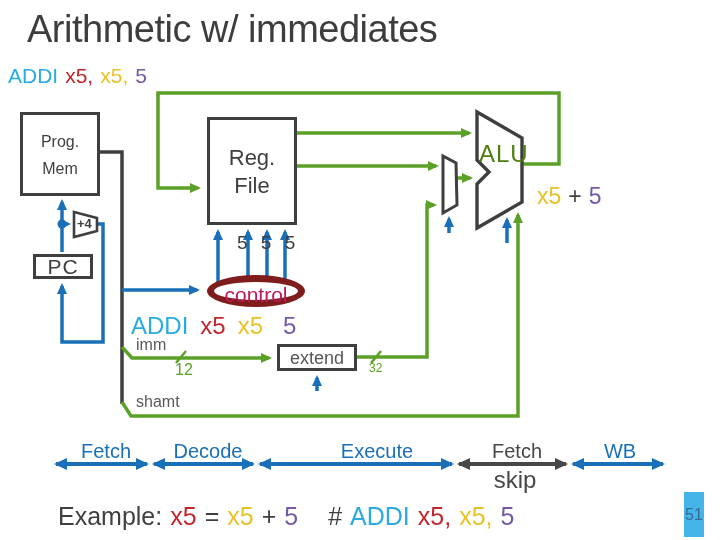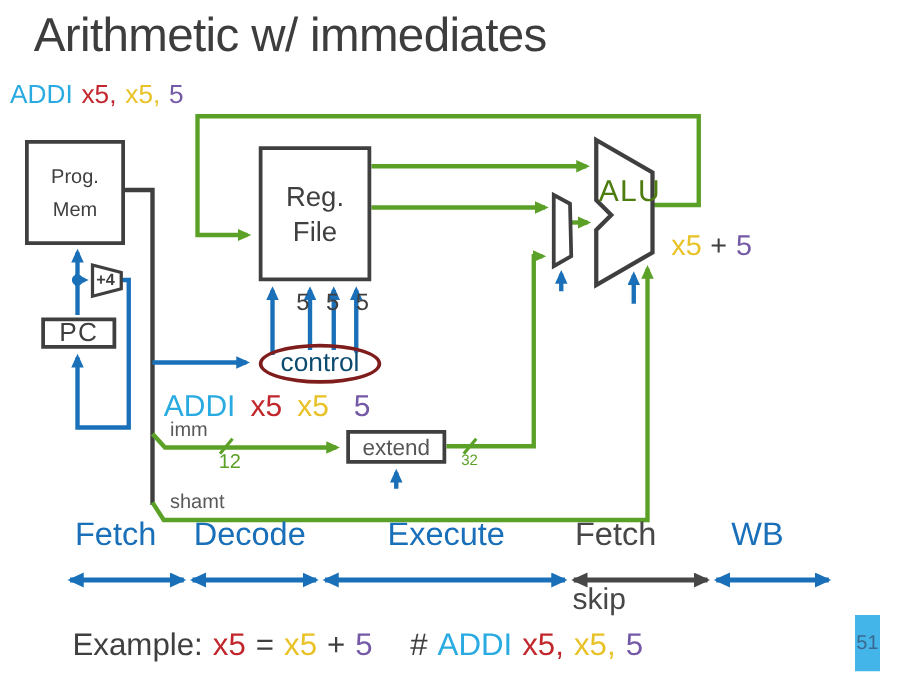--- a/index.html
+++ b/index.html
@@ -21,38 +21,38 @@
   .alu-result{left:537px;top:183px;font-size:23px;gap:7px;}
   .example{left:58px;top:502px;font-size:25px;gap:8px;}
 
   .box{background:#ffffff;border:3px solid #3f3f3f;box-sizing:border-box;
        color:#3f3f3f;text-align:center;}
   .progmem{left:20px;top:112px;width:80px;height:84px;font-size:16px;line-height:27px;padding-top:13px;}
   .regfile{left:207px;top:117px;width:90px;height:108px;font-size:22px;line-height:28px;padding-top:24px;}
   .pcbox{left:33px;top:254px;width:60px;height:25px;font-size:21px;line-height:20px;letter-spacing:1px;}
   .extendbox{left:277px;top:344px;width:80px;height:27px;font-size:18px;line-height:22px;color:#565656;}
 
-  .ellipse{left:207px;top:275px;width:98px;height:32px;border:3px solid #7f1d1d;border-radius:50%;
-           box-sizing:border-box;color:#0c4a6e;font-size:21px;text-align:center;line-height:26px;
+  .ellipse{left:207px;top:275px;width:98px;height:32px;border:7px solid #7f1d1d;border-radius:50%;
+           box-sizing:border-box;color:#be185d;font-size:21px;text-align:center;line-height:26px;
            background:transparent;}
 
   .fives{left:237px;top:232px;font-size:19px;color:#3f3f3f;word-spacing:6px;letter-spacing:1px;}
   .alulabel{left:479px;top:140px;font-size:24px;color:#4d7c0f;letter-spacing:1px;}
   .plus4label{left:77px;top:216px;font-size:13px;font-weight:bold;color:#3f3f3f;}
   .immlabel{left:136px;top:336px;font-size:16px;color:#58595b;}
   .shamtlabel{left:136px;top:393px;font-size:16px;color:#58595b;}
   .w12{left:175px;top:361px;font-size:16px;}
   .w32{left:369px;top:361px;font-size:12px;}
 
-  .stage{top:412px;font-size:26px;text-align:left;white-space:nowrap;}
+  .stage{top:440px;font-size:20px;text-align:center;white-space:nowrap;}
   .st-fetch{left:60px;width:92px;}
   .st-decode{left:155px;width:106px;}
   .st-execute{left:310px;width:134px;}
   .st-memory{left:460px;width:114px;color:#474747;}
-  .st-skip{left:458px;width:114px;top:466px;font-size:24px;color:#474747;}
+  .st-skip{left:458px;width:114px;top:466px;font-size:24px;color:#474747;text-align:center;}
   .st-wb{left:585px;width:70px;}
 
   .badge{left:684px;top:492px;width:20px;height:45px;background:#44b5e9;color:#3a6a91;
          font-size:16px;display:flex;align-items:center;justify-content:center;}
 </style>
 </head>
 <body>
 
 <div class="slide">
 

